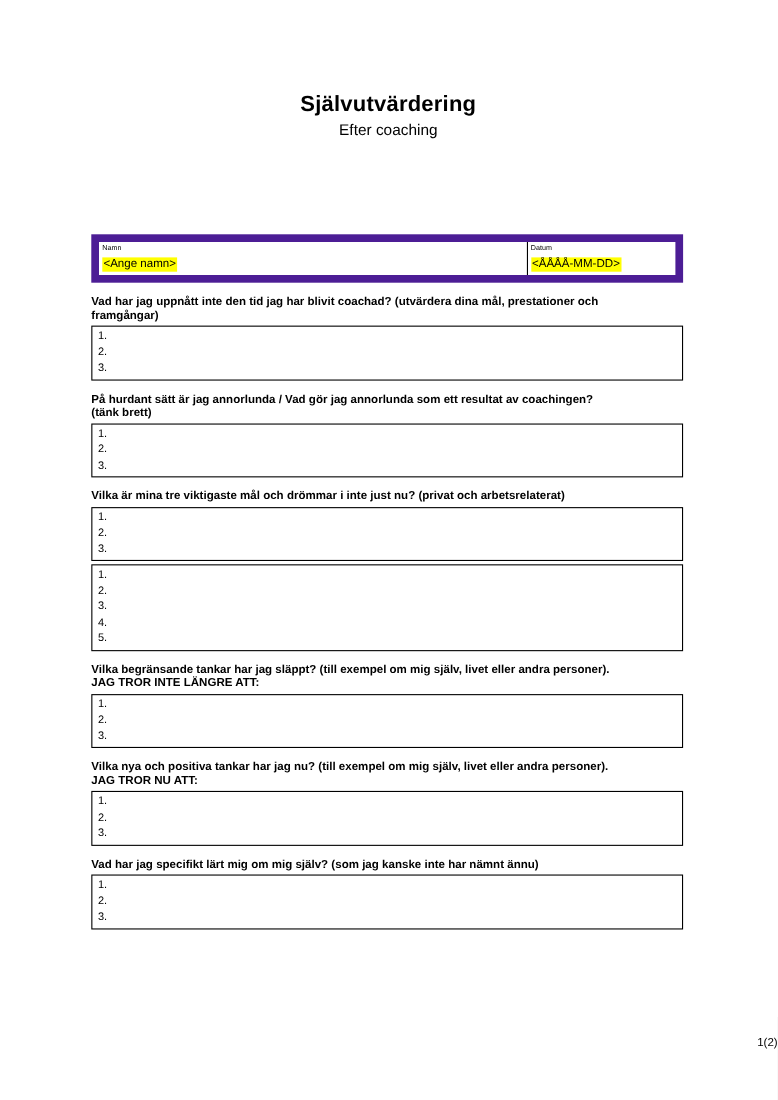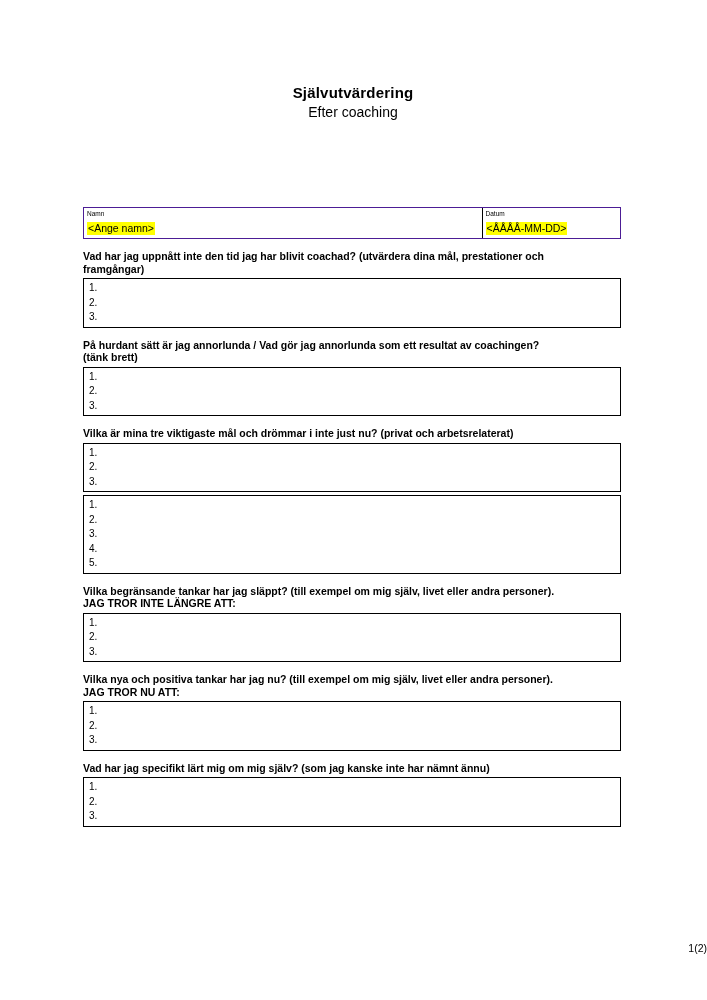--- a/index.html
+++ b/index.html
@@ -19,38 +19,38 @@
     overflow: hidden;
   }
   .sheet {
     position: absolute;
     left: 83px;
     top: 0;
     width: 540px;
   }
   .doc-title {
     text-align: center;
-    font-size: 15px;
+    font-size: 20px;
     font-weight: bold;
     color: #000;
     margin-top: 84px;
     letter-spacing: 0.2px;
   }
   .doc-subtitle {
     text-align: center;
     font-size: 14px;
     color: #000;
     margin-top: 3px;
   }
 
   .meta-table {
     margin-top: 87px;
     display: flex;
     width: 538px;
-    border: 1px solid #4c1d95;
+    border: 7px solid #4c1d95;
     box-sizing: border-box;
   }
   .meta-cell {
     box-sizing: border-box;
     padding: 0;
   }
   .meta-cell.name {
     width: 400px;
     border-right: 1px solid #000;
   }

